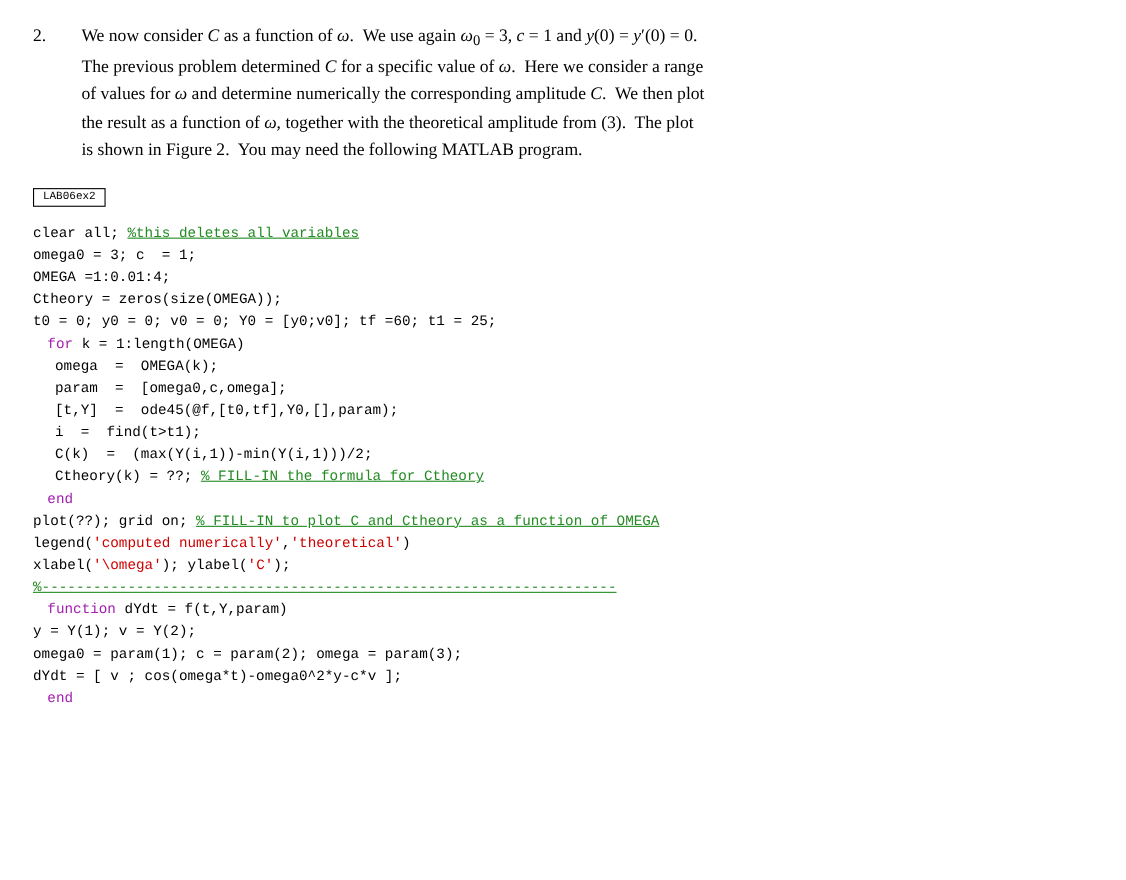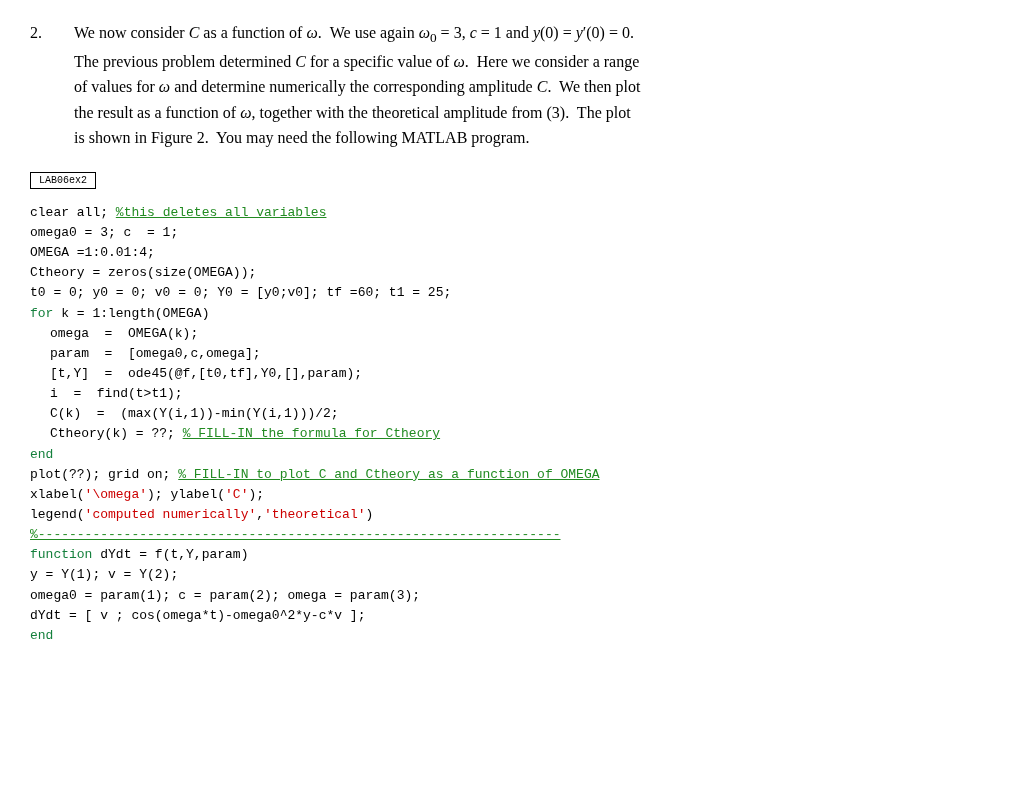--- a/index.html
+++ b/index.html
@@ -38,21 +38,21 @@
       font-size: 10px;
     }
 
     .code-block {
       font-family: "Courier New", Courier, monospace;
       font-size: 13px;
       line-height: 1.55;
       color: #000;
     }
 
-    .code-block .kw { color: #15803d; } 
+    .code-block .kw { color: #a21caf; margin-left: 13px; } 
     .code-block .comment { color: #228b22; text-decoration: underline; } 
     .code-block .str { color: #cc0000; } 
     .code-block .normal { color: #000; }
 
     .code-line {
       display: block;
       white-space: pre;
     }
 
     .indent1 { padding-left: 20px; }
@@ -93,22 +93,22 @@
     <span class="code-line"><span class="normal">t0 = 0; y0 = 0; v0 = 0; Y0 = [y0;v0]; tf =60; t1 = 25;</span></span>
     <span class="code-line"><span class="kw">for</span><span class="normal"> k = 1:length(OMEGA)</span></span>
     <span class="code-line indent1"><span class="normal">omega  =  OMEGA(k);</span></span>
     <span class="code-line indent1"><span class="normal">param  =  [omega0,c,omega];</span></span>
     <span class="code-line indent1"><span class="normal">[t,Y]  =  ode45(@f,[t0,tf],Y0,[],param);</span></span>
     <span class="code-line indent1"><span class="normal">i  =  find(t&gt;t1);</span></span>
     <span class="code-line indent1"><span class="normal">C(k)  =  (max(Y(i,1))-min(Y(i,1)))/2;</span></span>
     <span class="code-line indent1"><span class="normal">Ctheory(k) = ??; </span><span class="comment">% FILL-IN the formula for Ctheory</span></span>
     <span class="code-line"><span class="kw">end</span></span>
     <span class="code-line"><span class="normal">plot(??); grid on; </span><span class="comment">% FILL-IN to plot C and Ctheory as a function of OMEGA</span></span>
+    <span class="code-line"><span class="normal">legend(</span><span class="str">'computed numerically'</span><span class="normal">,</span><span class="str">'theoretical'</span><span class="normal">)</span></span>
     <span class="code-line"><span class="normal">xlabel(</span><span class="str">'\omega'</span><span class="normal">); ylabel(</span><span class="str">'C'</span><span class="normal">);</span></span>
-    <span class="code-line"><span class="normal">legend(</span><span class="str">'computed numerically'</span><span class="normal">,</span><span class="str">'theoretical'</span><span class="normal">)</span></span>
     <span class="code-line"><span class="comment">%-------------------------------------------------------------------</span></span>
     <span class="code-line"><span class="kw">function</span><span class="normal"> dYdt = f(t,Y,param)</span></span>
     <span class="code-line"><span class="normal">y = Y(1); v = Y(2);</span></span>
     <span class="code-line"><span class="normal">omega0 = param(1); c = param(2); omega = param(3);</span></span>
     <span class="code-line"><span class="normal">dYdt = [ v ; cos(omega*t)-omega0^2*y-c*v ];</span></span>
     <span class="code-line"><span class="kw">end</span></span>
 
   </div>
 </div>
 

